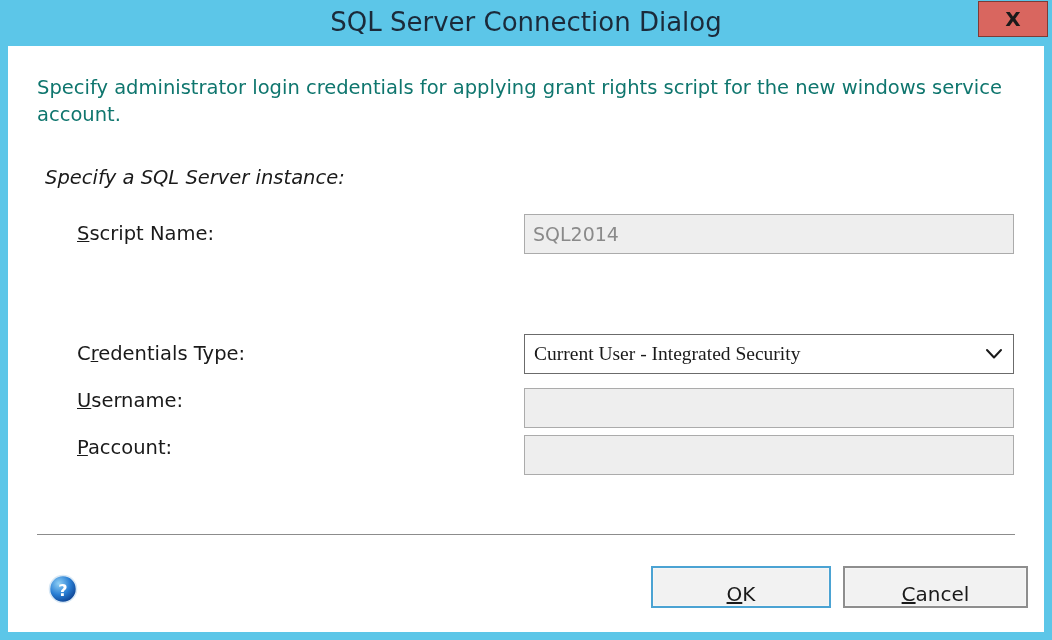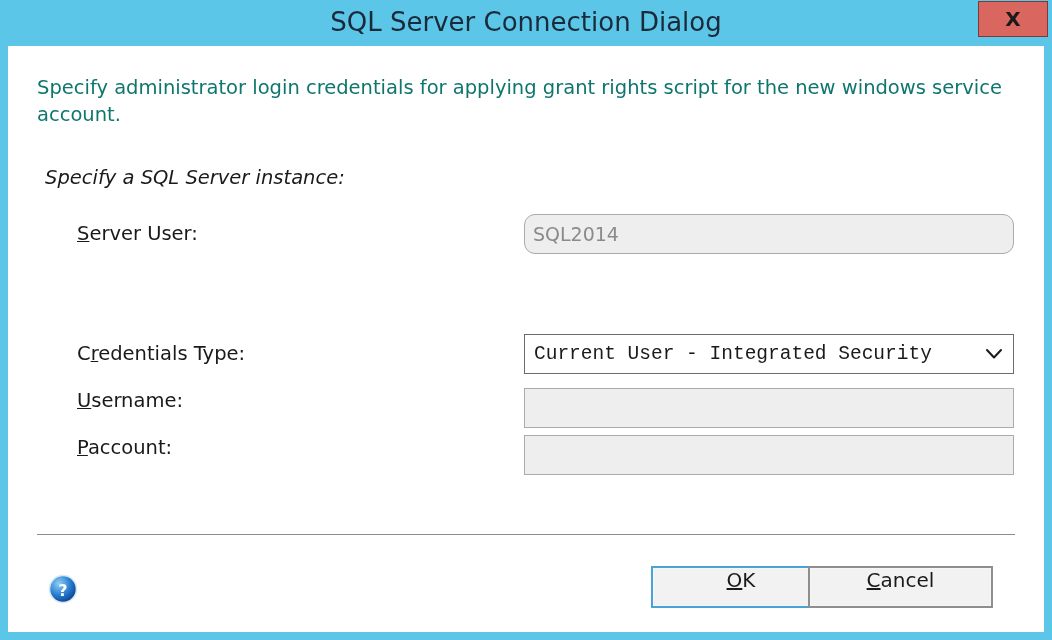--- a/index.html
+++ b/index.html
@@ -131,21 +131,21 @@
     cursor: pointer;
   }
   #combo-credentials .combo-text {
     position: absolute;
     left: 9px;
     top: 0;
     height: 38px;
     line-height: 38px;
     font-size: 19.5px;
     color: #1a1a1a;
-    font-family: Liberation Mono, monospace;
+    font-family: Liberation Serif, serif;
     white-space: nowrap;
   }
   #combo-credentials .combo-arrow {
     position: absolute;
     right: 10px;
     top: 0;
     height: 38px;
     line-height: 38px;
     display: flex;
     align-items: center;
@@ -174,39 +174,39 @@
   
   .dlg-button {
     position: absolute;
     box-sizing: border-box;
     height: 42px;
     background: #f0f0f0;
     font-size: 20px;
     color: #1a1a1a;
     font-family: "DejaVu Sans", sans-serif;
     display: flex;
-    align-items: flex-start;
+    align-items: flex-end;
     justify-content: center;
     cursor: pointer;
   }
   #ok-button {
     left: 643px;
     top: 520px;
     width: 180px;
     border: 2px solid #4ba3d3;
     background: #f2f2f2;
   }
   #ok-button .inner-edge {
     position: absolute;
     left: 0; top: 0; right: 0; bottom: 0;
     border: 1px solid #f6f6f6;
     pointer-events: none;
   }
   #cancel-button {
-    left: 800px;
+    left: 835px;
     top: 520px;
     width: 185px;
     border: 2px solid #8e8e8e;
     background: #f2f2f2;
   }
   #cancel-button .inner-edge {
     position: absolute;
     left: 0; top: 0; right: 0; bottom: 0;
     border: 1px solid #f6f6f6;
     pointer-events: none;
@@ -224,22 +224,22 @@
       <span>X</span>
     </div>
   </div>
 
   <div id="client-area">
 
     <div id="description-text">Specify administrator login credentials for applying grant rights script for the new windows service account.</div>
 
     <div class="section-label" style="left:37px; top:120px;font-style:italic;">Specify a SQL Server instance:</div>
 
-    <div class="field-label" style="left:69px; top:176px;"><span class="accel">S</span><span>erver User:</span></div>
-    <div class="text-field" id="field-server-name" style="left:516px; top:168px; width:490px;border-radius:11px;" title="SQL2014">SQL2014</div>
+    <div class="field-label" style="left:69px; top:176px;"><span class="accel">S</span><span>script Name:</span></div>
+    <div class="text-field" id="field-server-name" style="left:516px; top:168px; width:490px;" title="SQL2014">SQL2014</div>
 
 
     <div class="field-label" style="left:69px; top:296px;text-align:right;"><span>C</span><span class="accel">r</span><span>edentials Type:</span></div>
     <div id="combo-credentials" style="left:516px; top:288px; width:490px;">
       <span class="combo-text">Current User  - Integrated Security</span>
       <span class="combo-arrow">
         <svg width="18" height="12" viewBox="0 0 18 12" xmlns="http://www.w3.org/2000/svg">
           <path d="M2 2 L9 9.5 L16 2" stroke="#1a1a1a" stroke-width="2" fill="none" stroke-linecap="round" stroke-linejoin="round"></path>
         </svg>
       </span>

